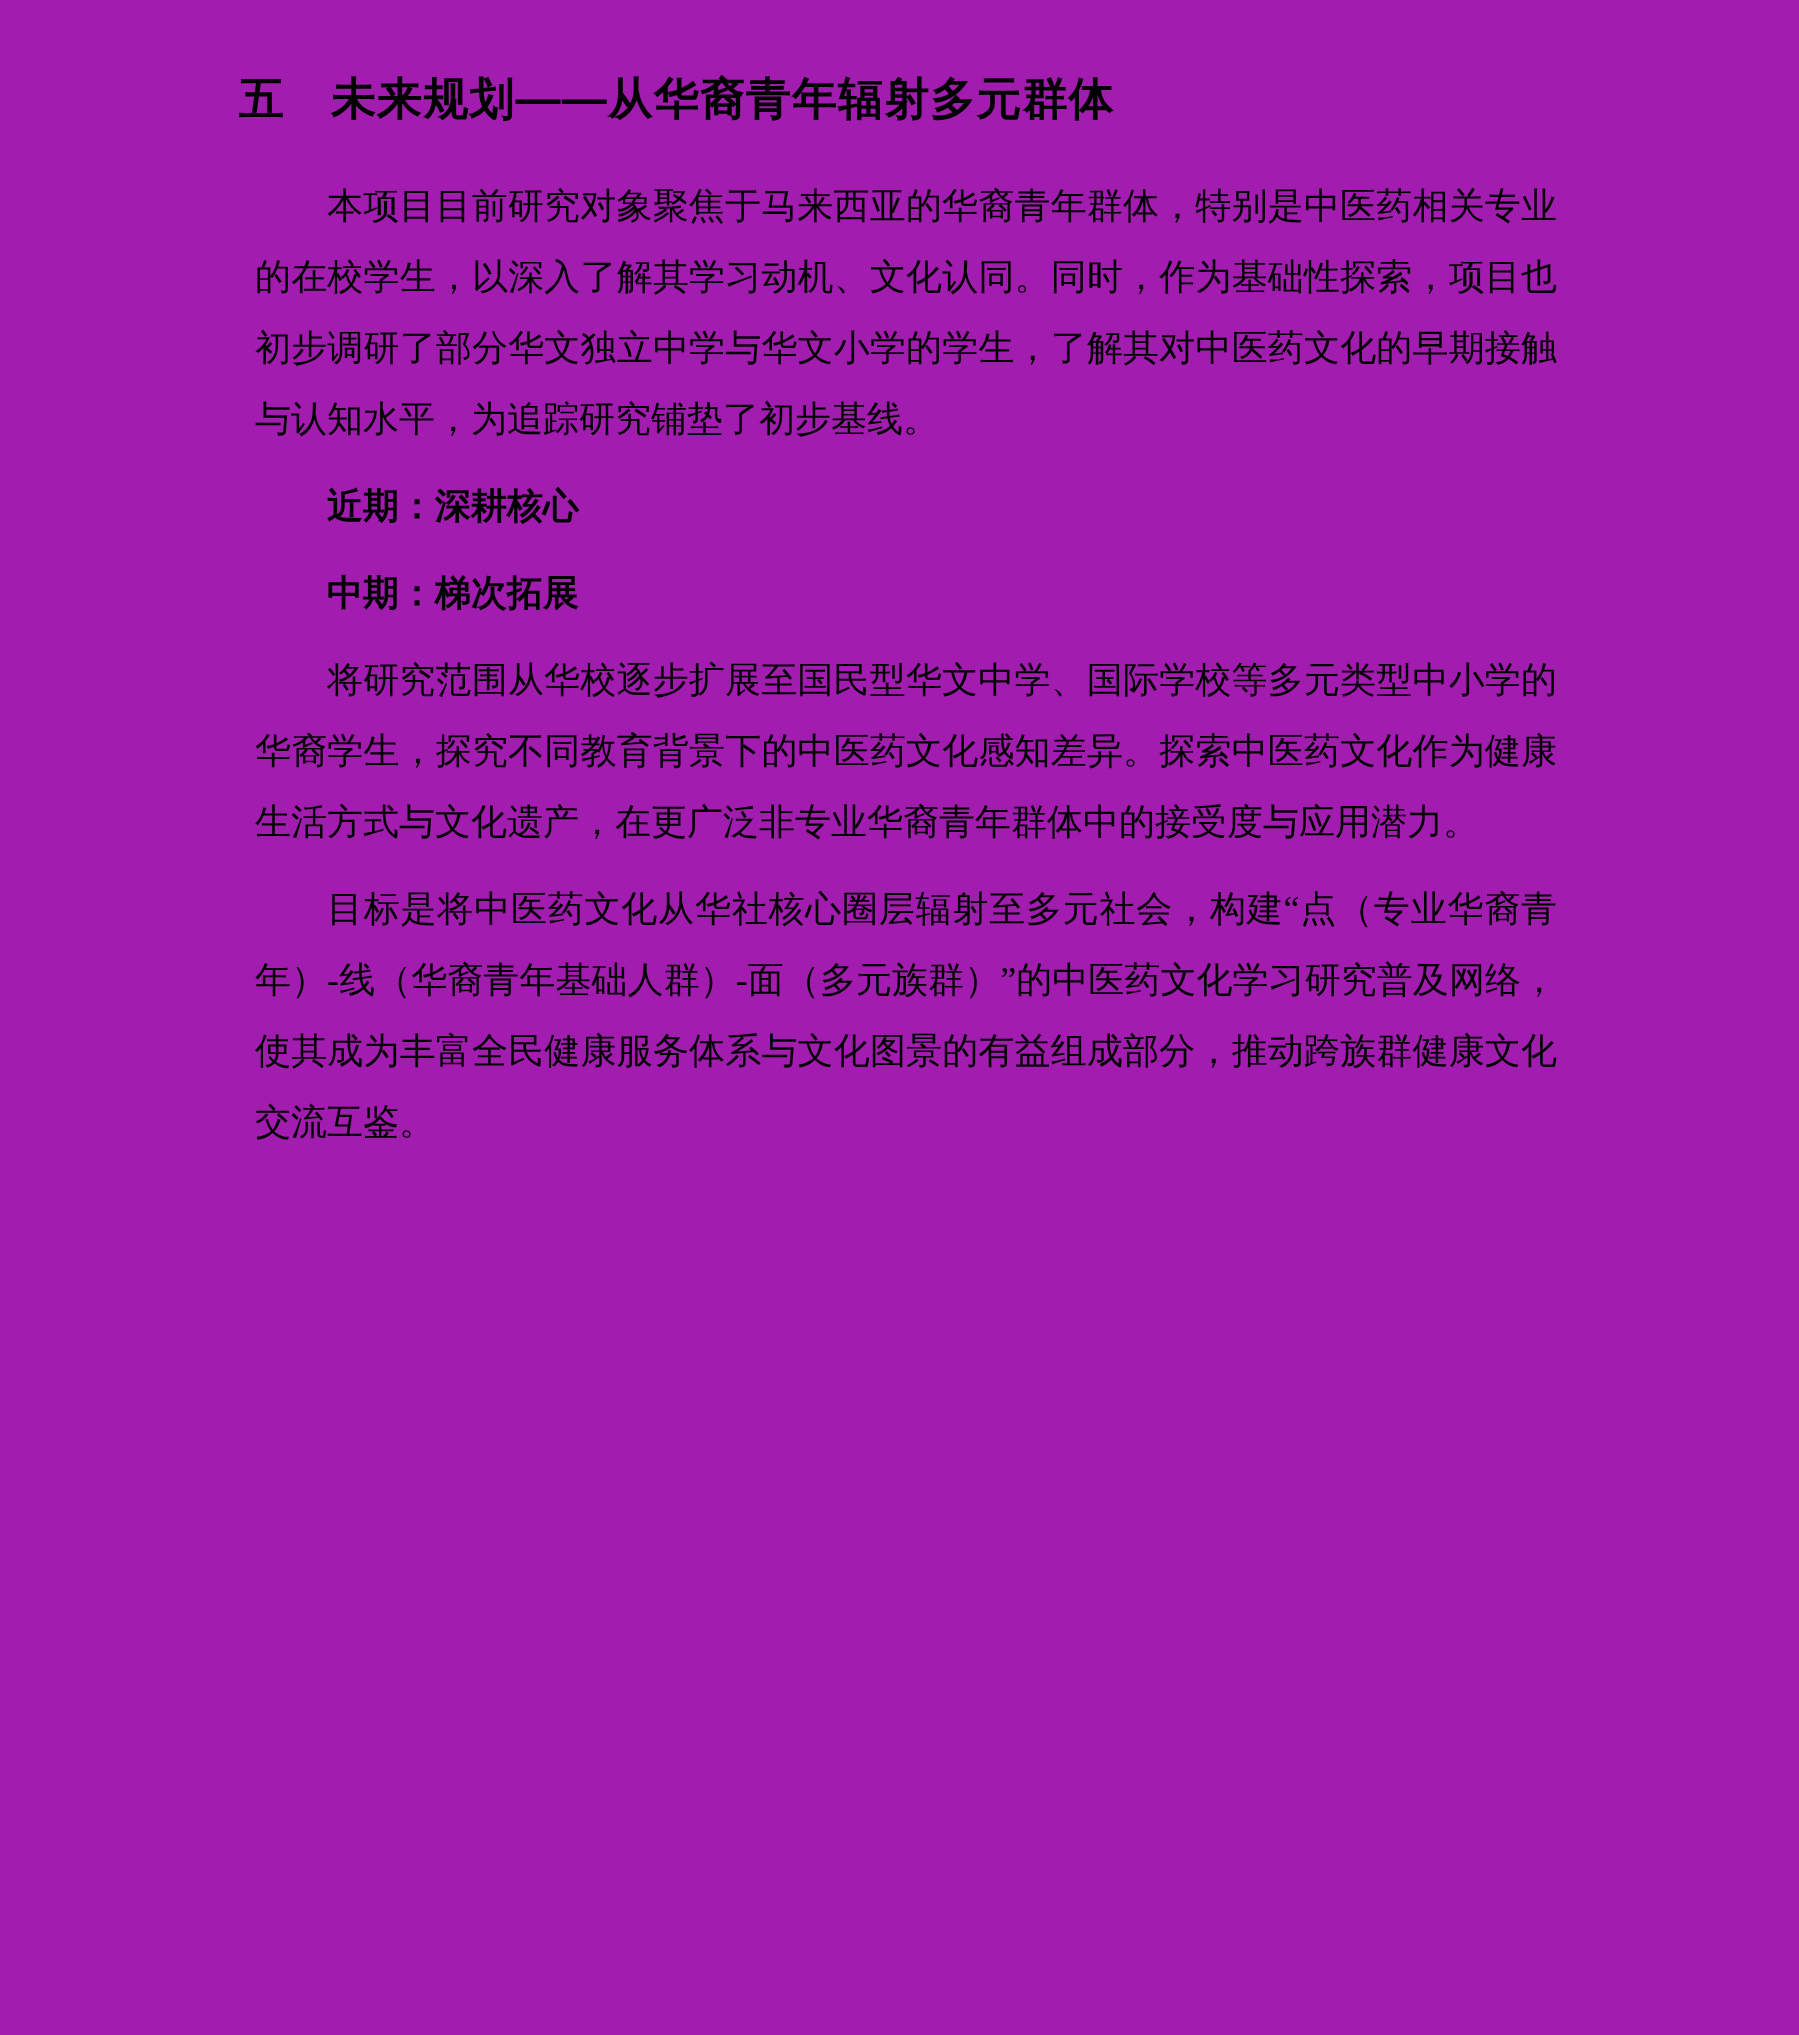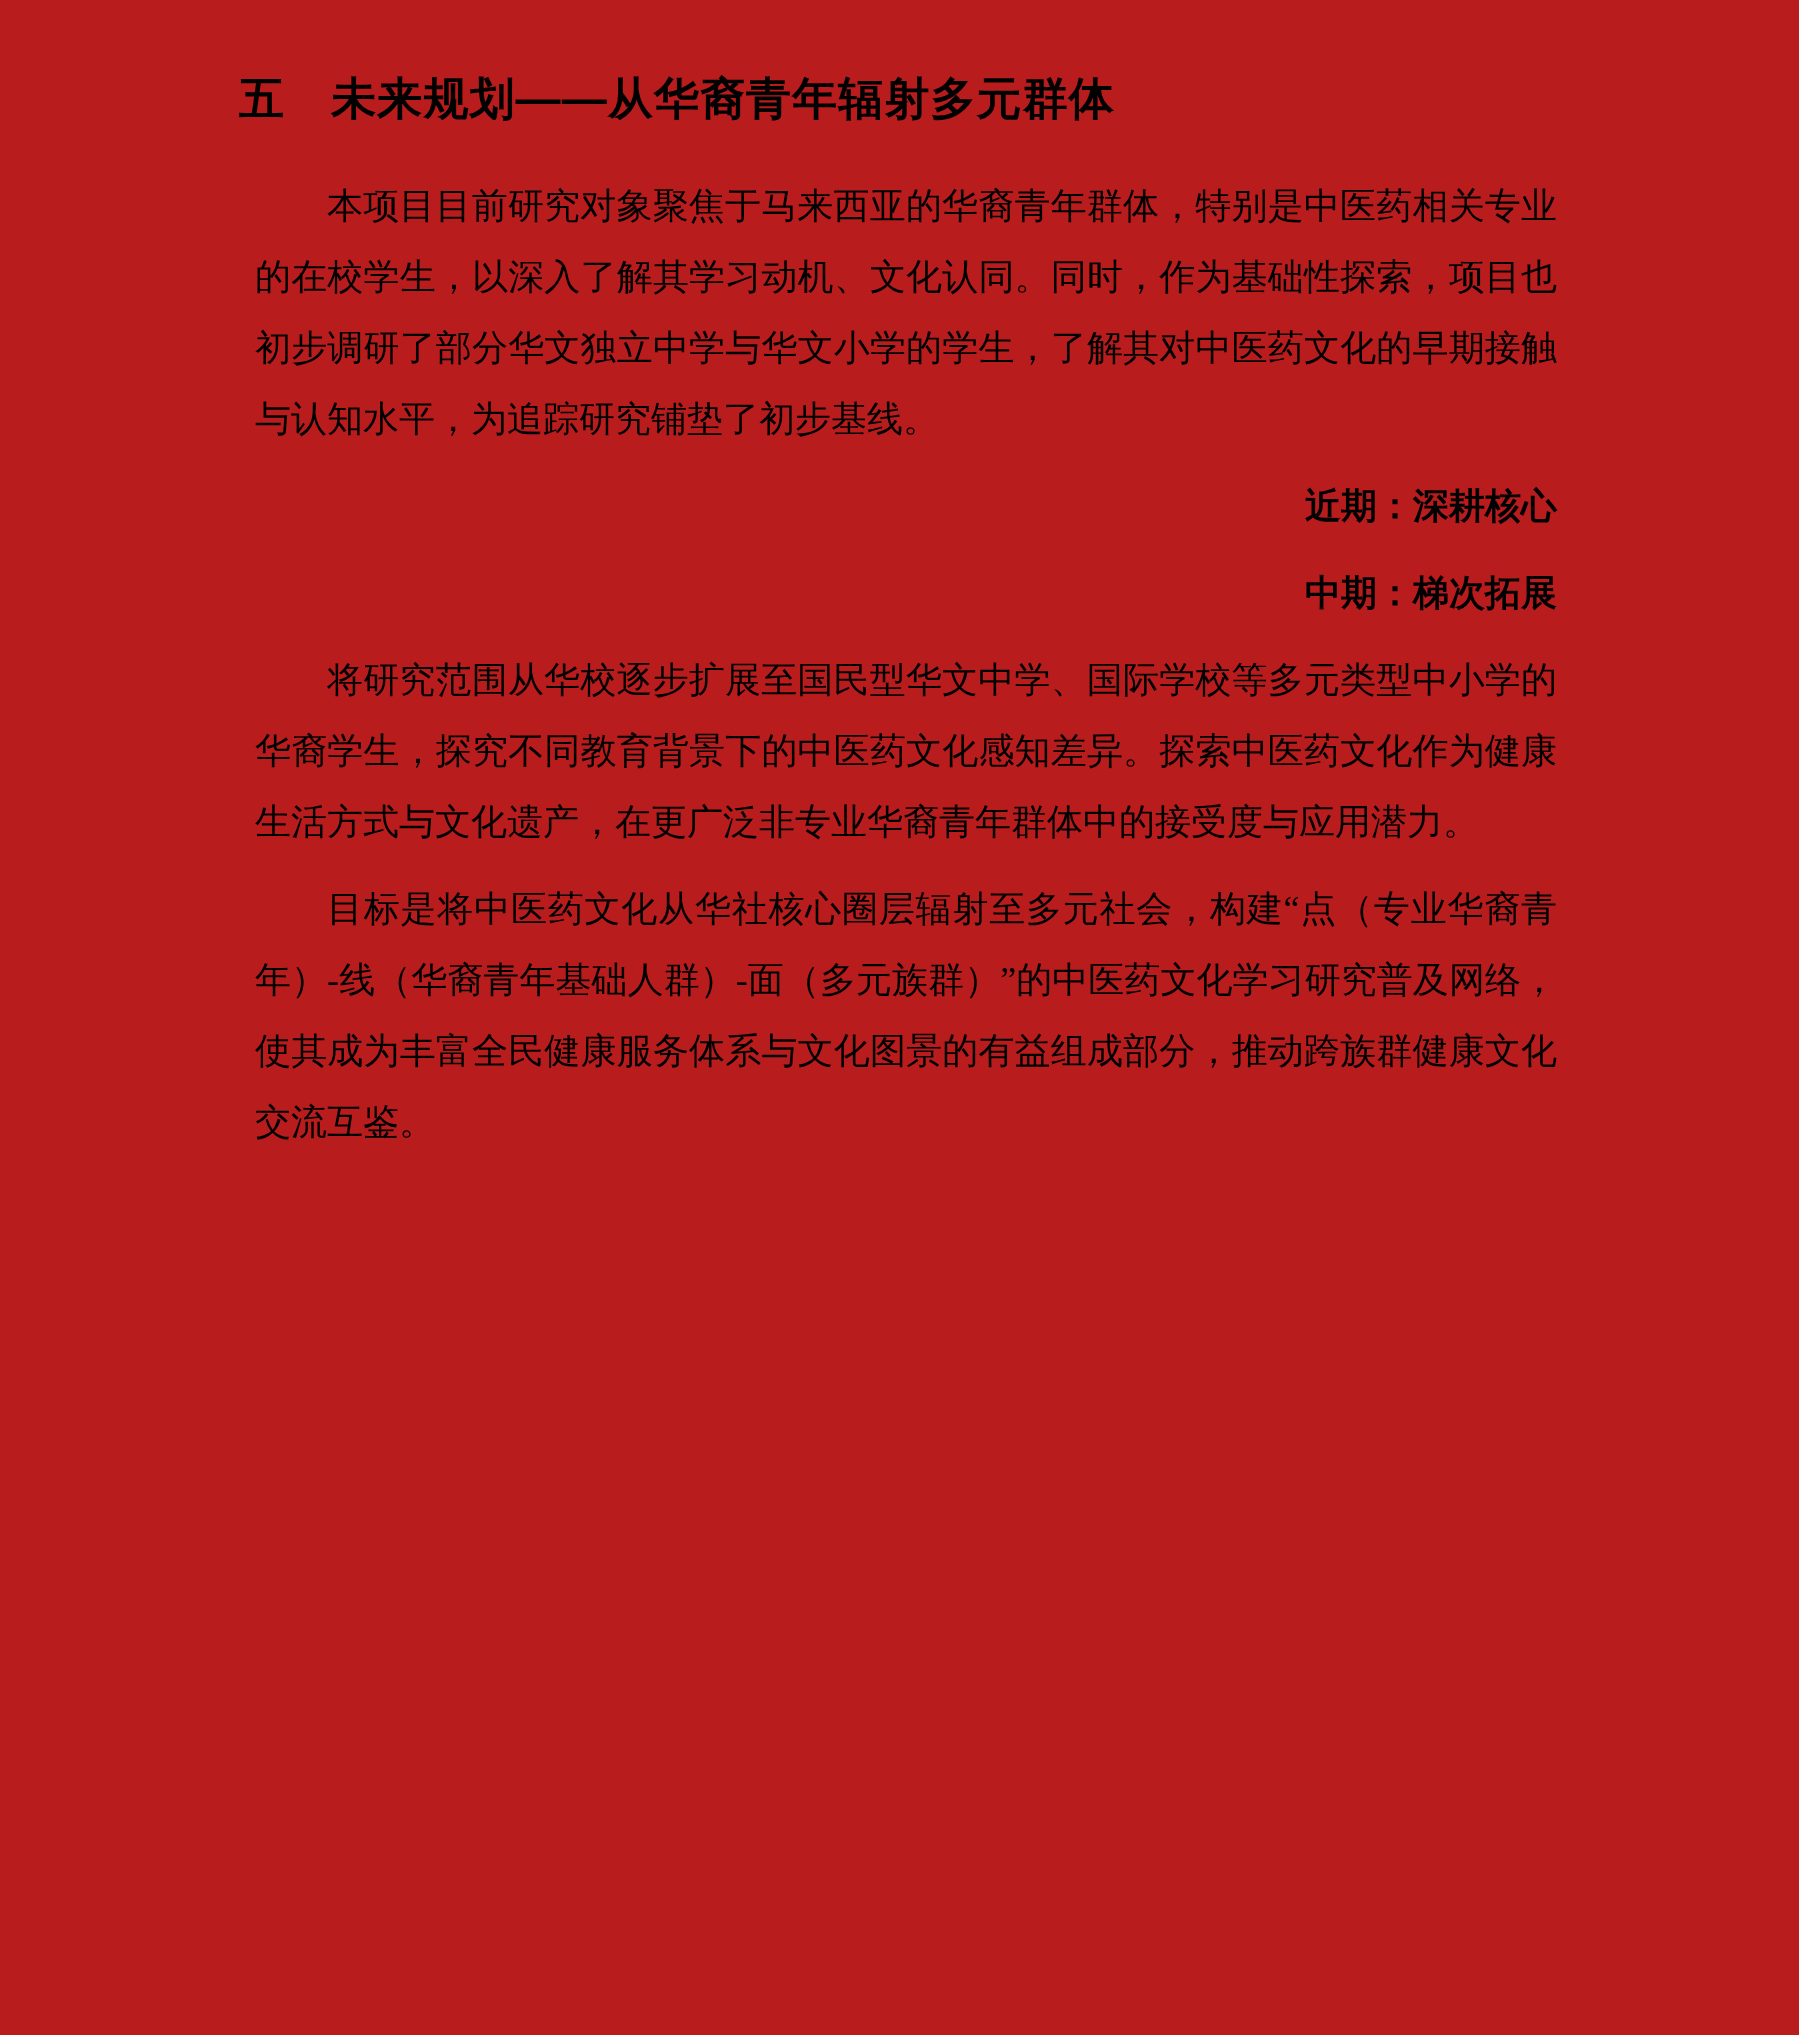--- a/index.html
+++ b/index.html
@@ -11,21 +11,21 @@
     width: 1799px;
     min-height: 2035px;
     color: #000000;
     box-sizing: border-box;
   }
   .doc-page {
     box-sizing: border-box;
     width: 1799px;
     min-height: 2035px;
     padding: 71px 226px 109px 239px;
-    background: #b91c1c;
+    background: #a21caf;
   }
   .doc-heading {
     font-family: "Liberation Sans", "DejaVu Sans", sans-serif;
     font-weight: 700;
     font-size: 45px;
     line-height: 1.25;
     letter-spacing: 1.1px;
     margin: 0 0 44px 0;
     color: #000000;
     text-indent: 0;
@@ -35,21 +35,21 @@
     font-size: 36px;
     line-height: 71px;
     margin: 16px;
     text-align: justify;
     text-indent: 2em;
     color: #000000;
     word-break: break-all;
   }
   .doc-body p.subheading {
     font-weight: 700;
-    text-align: right;
+    text-align: left;
   }
 </style>
 </head>
 <body>
 
 <div class="doc-page">
   <h1 class="doc-heading">五　未来规划——从华裔青年辐射多元群体</h1>
   <div class="doc-body">
 
   <p class="para">本项目目前研究对象聚焦于马来西亚的华裔青年群体，特别是中医药相关专业的在校学生，以深入了解其学习动机、文化认同。同时，作为基础性探索，项目也初步调研了部分华文独立中学与华文小学的学生，了解其对中医药文化的早期接触与认知水平，为追踪研究铺垫了初步基线。</p>

